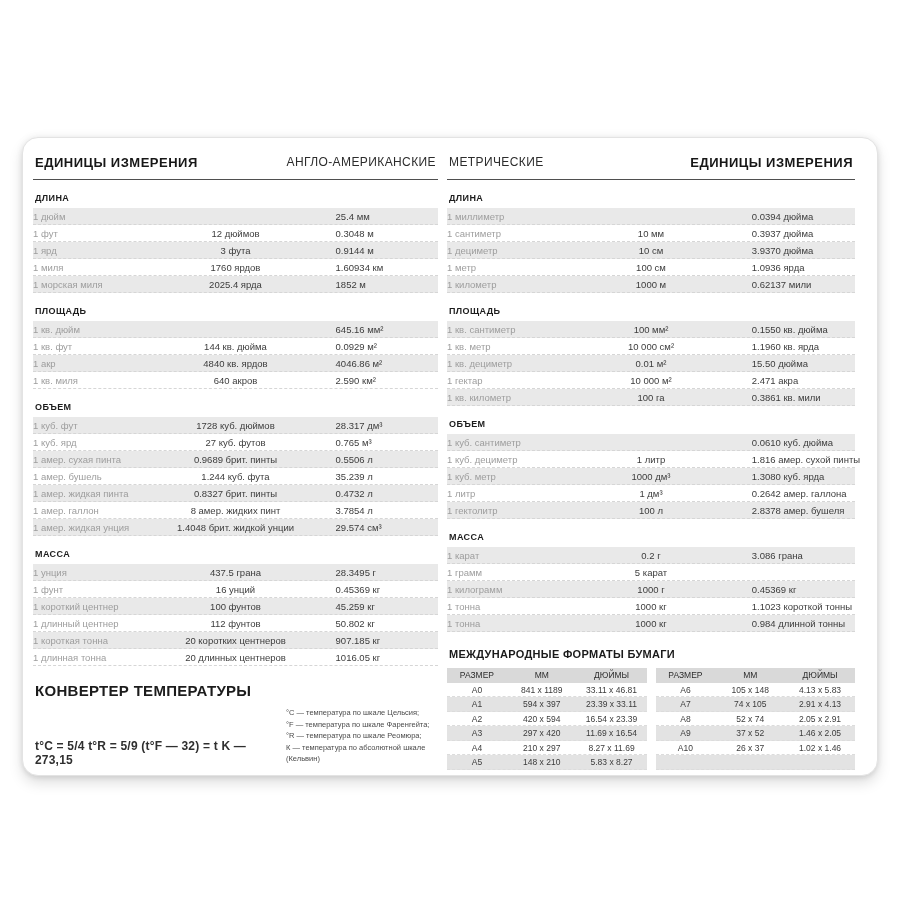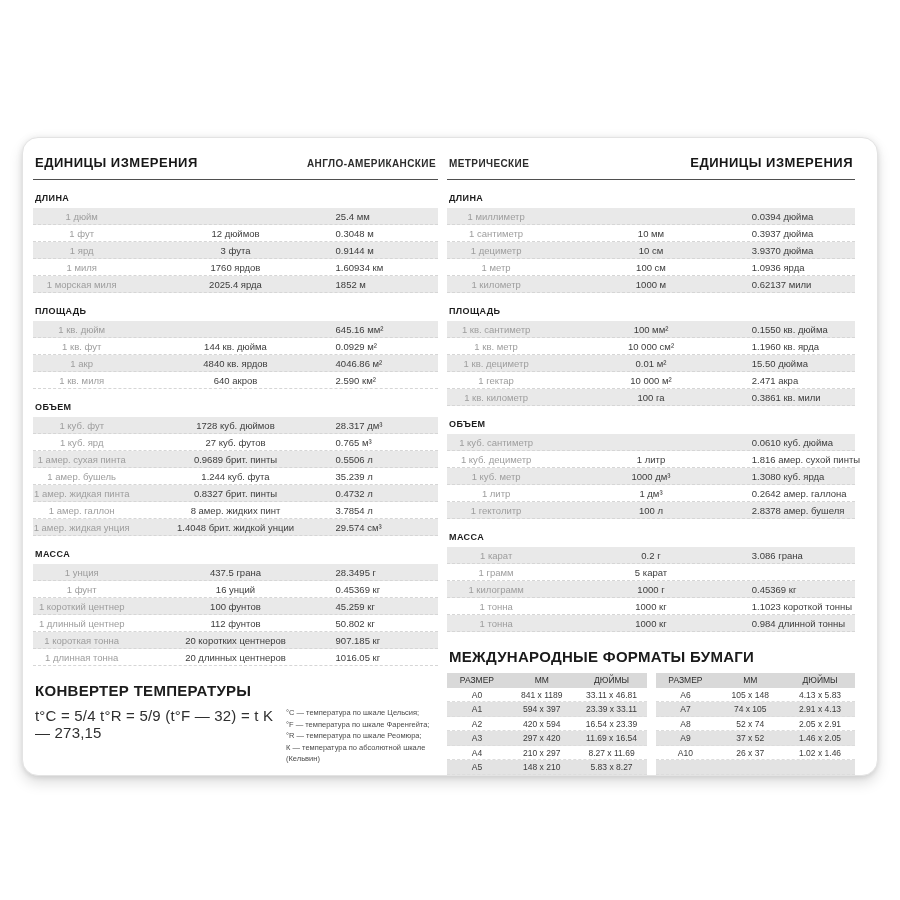--- a/index.html
+++ b/index.html
@@ -6,37 +6,37 @@
     font-family:"Liberation Sans",sans-serif;-webkit-font-smoothing:antialiased;}
   .card{position:absolute;left:22px;top:137px;width:854px;height:637px;background:#fff;
     border:1px solid #e3e3e3;border-radius:16px;
     box-shadow:0 7px 14px rgba(0,0,0,.13),0 2px 5px rgba(0,0,0,.08),0 -2px 8px rgba(0,0,0,.04);}
   .page{position:absolute;top:10px;}
   .page.left{left:10px;width:405px;}
   .page.right{left:424px;width:408px;}
   .page-head{display:flex;justify-content:space-between;align-items:flex-end;
     border-bottom:1px solid #4f4f4f;padding:7px 2px 9px 2px;}
   .page-title{font-size:13px;font-weight:bold;letter-spacing:.5px;color:#171717;text-align:right;}
-  .page-sub{font-size:10px;font-weight:bold;letter-spacing:.4px;color:#2c2c2c;padding-bottom:1px;}
+  .page-sub{font-size:12px;font-weight:normal;letter-spacing:.4px;color:#2c2c2c;padding-bottom:1px;}
   .section{margin-top:13px;}
   .section-h{font-size:9px;font-weight:bold;letter-spacing:.4px;color:#1c1c1c;margin:0 0 5px 2px;}
   .u-row{display:grid;grid-template-columns:28% 44% 28%;height:17px;line-height:17px;
     font-size:9.5px;box-sizing:border-box;border-bottom:1px dashed #d6d6d6;}
   .u-rows .u-row:nth-of-type(odd){background:#e9e9e9;}
-  .u-c1{text-align:center;padding-right:16px;color:#9d9d9d;overflow:hidden;white-space:nowrap;}
+  .u-c1{text-align:left;padding-right:16px;color:#9d9d9d;overflow:hidden;white-space:nowrap;}
   .u-c2{text-align:center;color:#3c3c3c;white-space:nowrap;}
   .u-c3{text-align:left;padding-left:11px;color:#3c3c3c;white-space:nowrap;}
   .temp{margin-top:16px;}
   .temp-h{font-size:15px;font-weight:bold;letter-spacing:.3px;color:#1c1c1c;margin:0 0 8px 2px;}
   .temp-body{display:flex;align-items:flex-start;}
-  .temp-formula{width:253px;flex:0 0 253px;font-size:15px;font-weight:normal;color:#2f2f2f;
-    letter-spacing:.2px;padding-left:2px;box-sizing:border-box;}
+  .temp-formula{width:253px;flex:0 0 253px;font-size:12px;font-weight:bold;color:#2f2f2f;
+    letter-spacing:.2px;padding-left:2px;box-sizing:border-box;margin-top:32px;}
   .temp-notes{font-size:7.5px;color:#4a4a4a;line-height:11.5px;}
   .pf{margin-top:16px;}
-  .pf-h{font-size:15px;font-weight:bold;letter-spacing:.3px;color:#1a1a1a;margin:0 0 8px 2px;}
+  .pf-h{font-size:11px;font-weight:bold;letter-spacing:.3px;color:#1a1a1a;margin:0 0 8px 2px;}
   .pf-tables{display:flex;gap:9px;}
   .pf-table{flex:1;min-width:0;}
   .pf-row{display:grid;grid-template-columns:30% 35% 35%;height:14.5px;line-height:14.5px;
     font-size:8.5px;text-align:center;color:#3c3c3c;box-sizing:border-box;
     border-bottom:1px dashed #dcdcdc;white-space:nowrap;}
   .pf-row.header{background:#d9d9d9;color:#2d2d2d;border-bottom:none;}
   .pf-body .pf-row:nth-of-type(even){background:#e3e3e3;}
 </style>
 </head>
 <body>

